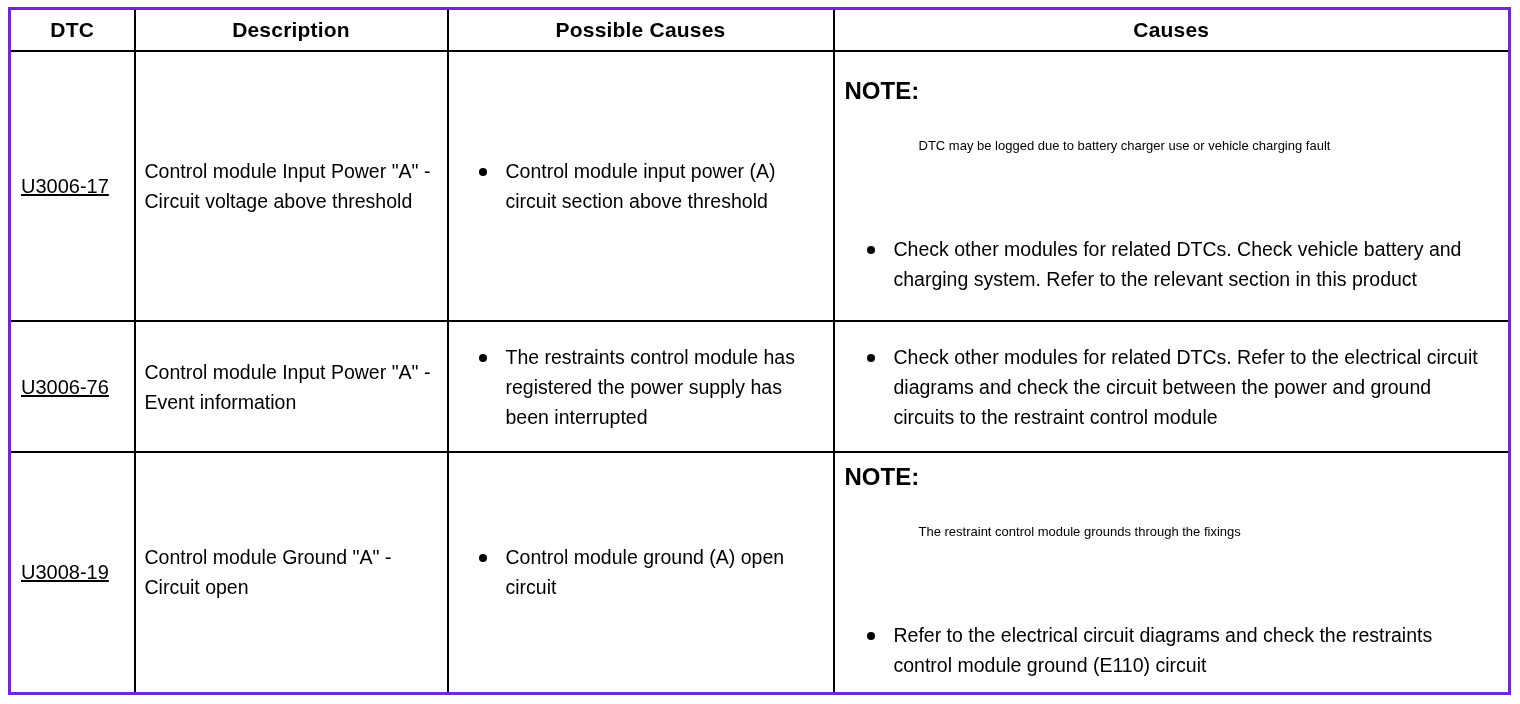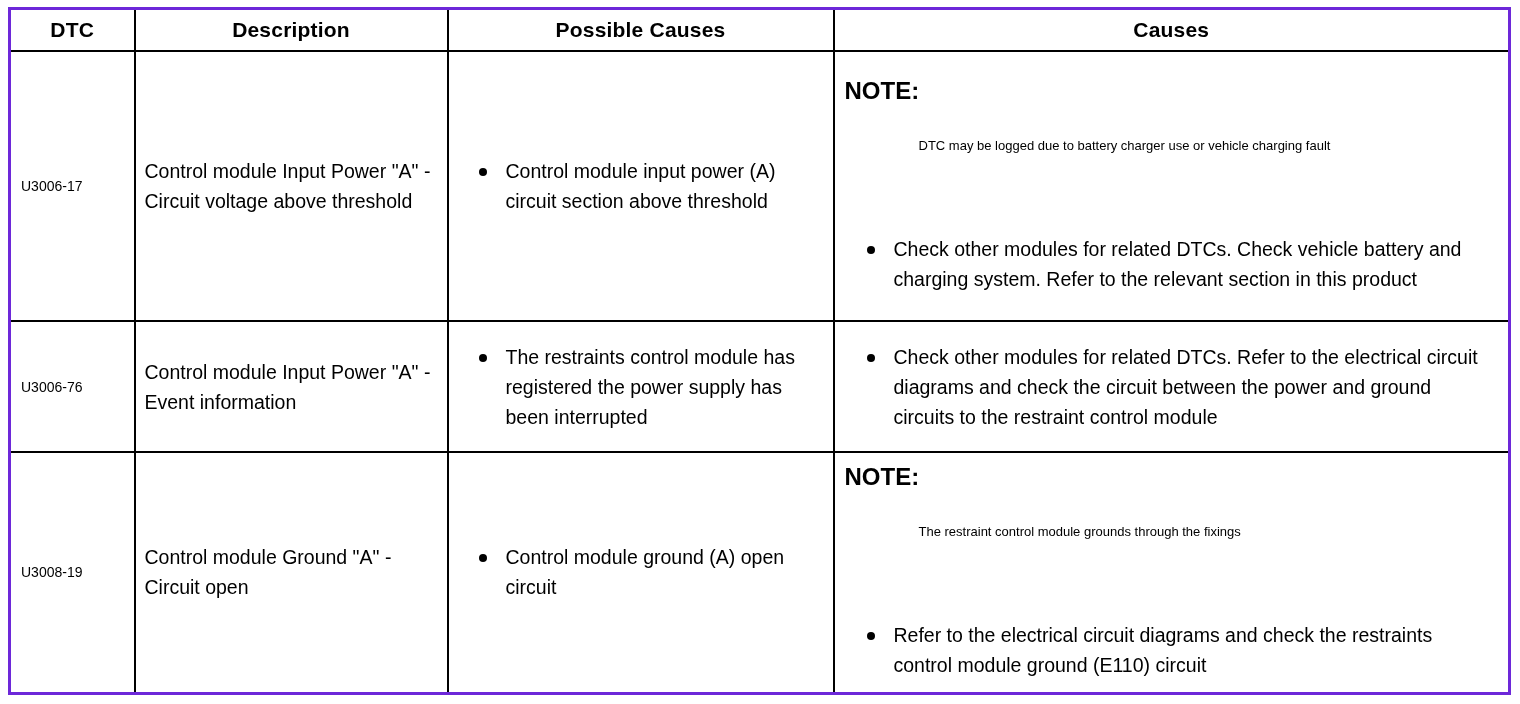--- a/index.html
+++ b/index.html
@@ -53,23 +53,24 @@
     letter-spacing: 0.2px;
   }
 
   td.cell {
     font-size: 19.5px;
     line-height: 30px;
   }
 
   .dtc-code {
     padding: 0 0 0 10px;
-    font-size: 14px;
+    font-size: 20px;
     line-height: 30px;
     white-space: nowrap;
+    text-decoration: underline;
   }
 
   .desc-text {
     padding: 0 6px 0 9px;
     font-size: 19.5px;
     line-height: 30px;
   }
 
   
   ul.blist {

